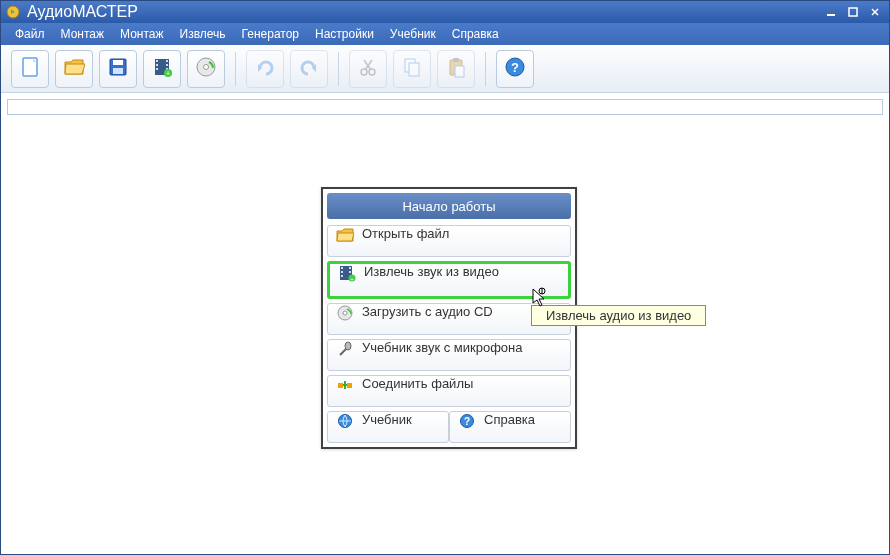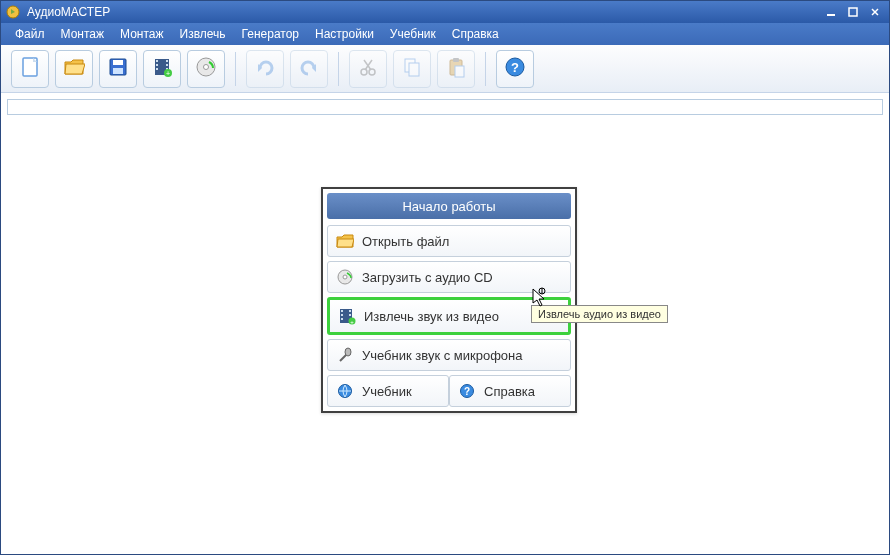--- a/index.html
+++ b/index.html
@@ -19,21 +19,21 @@
     background: linear-gradient(#4a7bc8, #2b5aa8);
     display: flex;
     align-items: center;
     padding: 0 4px;
     color: #fff;
   }
   .titlebar .app-icon {
     width: 16px; height: 16px; margin-right: 6px;
     display:flex;align-items:center;justify-content:center;
   }
-  .titlebar .title { flex: 1; font-size: 12px; }
+  .titlebar .title { flex: 1; font-size: 16px; }
   .win-controls { display: flex; gap: 2px; }
   .win-btn {
     width: 20px; height: 14px;
     display:flex;align-items:center;justify-content:center;
     color:#fff; cursor:pointer;
   }
   
   .menubar {
     height: 22px;
     background: linear-gradient(#4a7bc8, #3b6ab8);
@@ -95,21 +95,21 @@
   .panel-header {
     height: 26px;
     background: linear-gradient(#6a8fc8, #4a6fa8);
     color: #fff;
     font-size: 13px;
     display:flex;align-items:center;justify-content:center;
     border-radius: 3px;
     margin-bottom: 6px;
   }
   .panel-btn {
-    display:flex;align-items:center;
+    display:flex;
     height: 32px;
     border: 1px solid #c5d0dc;
     border-radius: 3px;
     background: linear-gradient(#fff, #f2f5f9);
     margin-bottom: 4px;
     padding: 0 8px;
     gap: 8px;
     cursor:pointer;
     color: #333;
     font-size: 13px;
@@ -120,22 +120,22 @@
   }
   .panel-row { display:flex; }
   .panel-row .panel-btn { flex:1; margin-bottom:0; }
   .panel-btn .picon { width:18px; height:18px; display:flex;align-items:center;justify-content:center; flex-shrink:0; }
   
   .tooltip {
     position:absolute;
     left: 530px; top: 184px;
     background: #ffffe1;
     border: 1px solid #888;
-    padding: 2px 6px;
-    font-size: 11px;
+    padding: 2px 14px;
+    font-size: 13px;
     color: #333;
     white-space: nowrap;
   }
   
   .cursor {
     position:absolute;
     left: 528px; top: 166px;
     pointer-events:none;
   }
 </style>
@@ -275,57 +275,68 @@
     <div class="panel-btn">
       <span class="picon">
           <svg width="18" height="18">
             <path d="M1 5 L6 5 L8 3 L17 3 L17 15 L1 15 Z" fill="#f4c24a" stroke="#c98a10"></path>
             <path d="M2 7 L18 7 L16 15 L1 15 Z" fill="#ffe08a" stroke="#c98a10"></path>
           </svg>
         </span>
       <span>Открыть файл</span>
     </div>
 
-    <div class="panel-btn">
-      <span class="picon">
-          <svg width="18" height="18">
-            <circle cx="9" cy="9" r="7" fill="#e8e8e8" stroke="#999"></circle>
-            <circle cx="9" cy="9" r="2" fill="#fff" stroke="#999"></circle>
-            <path d="M11 5 Q15 7 15 10" stroke="#3c3" stroke-width="1.5" fill="none"></path>
-          </svg>
-        </span>
-      <span>Загрузить с аудио CD</span>
-    </div>
-
     <div class="panel-btn highlight">
       <span class="picon">
           <svg width="18" height="18">
             <rect x="2" y="2" width="12" height="14" fill="#3a5a8a"></rect>
             <rect x="3" y="3" width="2" height="2" fill="#cde"></rect>
             <rect x="3" y="7" width="2" height="2" fill="#cde"></rect>
             <rect x="3" y="11" width="2" height="2" fill="#cde"></rect>
             <rect x="11" y="3" width="2" height="2" fill="#cde"></rect>
             <rect x="11" y="7" width="2" height="2" fill="#cde"></rect>
             <circle cx="14" cy="14" r="3.5" fill="#4c4"></circle>
             <text x="14" y="16.5" font-size="6" text-anchor="middle" fill="#fff">+</text>
           </svg>
         </span>
       <span>Извлечь звук из видео</span>
     </div>
 
     <div class="panel-btn">
       <span class="picon">
           <svg width="18" height="18">
+            <circle cx="9" cy="9" r="7" fill="#e8e8e8" stroke="#999"></circle>
+            <circle cx="9" cy="9" r="2" fill="#fff" stroke="#999"></circle>
+            <path d="M11 5 Q15 7 15 10" stroke="#3c3" stroke-width="1.5" fill="none"></path>
+          </svg>
+        </span>
+      <span>Загрузить с аудио CD</span>
+    </div>
+
+    <div class="panel-btn">
+      <span class="picon">
+          <svg width="18" height="18">
             <ellipse cx="12" cy="6" rx="3" ry="4" fill="#bbb" stroke="#666"></ellipse>
             <line x1="10" y1="9" x2="4" y2="15" stroke="#666" stroke-width="2"></line>
           </svg>
         </span>
       <span>Учебник звук с микрофона</span>
     </div>
 
+    <div class="panel-btn">
+      <span class="picon">
+          <svg width="18" height="18">
+            <rect x="2" y="7" width="5" height="5" fill="#f4a000"></rect>
+            <rect x="11" y="7" width="5" height="5" fill="#f4a000"></rect>
+            <path d="M7 9 L11 9" stroke="#3a3" stroke-width="2"></path>
+            <path d="M9 5 L9 13" stroke="#3a3" stroke-width="2"></path>
+          </svg>
+        </span>
+      <span>Соединить файлы</span>
+    </div>
 
     <div class="panel-row">
       <div class="panel-btn">
         <span class="picon">
             <svg width="16" height="16">
               <circle cx="8" cy="8" r="6.5" fill="#3a8be0" stroke="#1a5aa0"></circle>
               <path d="M2 8 L14 8 M8 2 Q12 8 8 14 M8 2 Q4 8 8 14" stroke="#cde9ff" stroke-width="1" fill="none"></path>
             </svg>
           </span>
         <span>Учебник</span>

